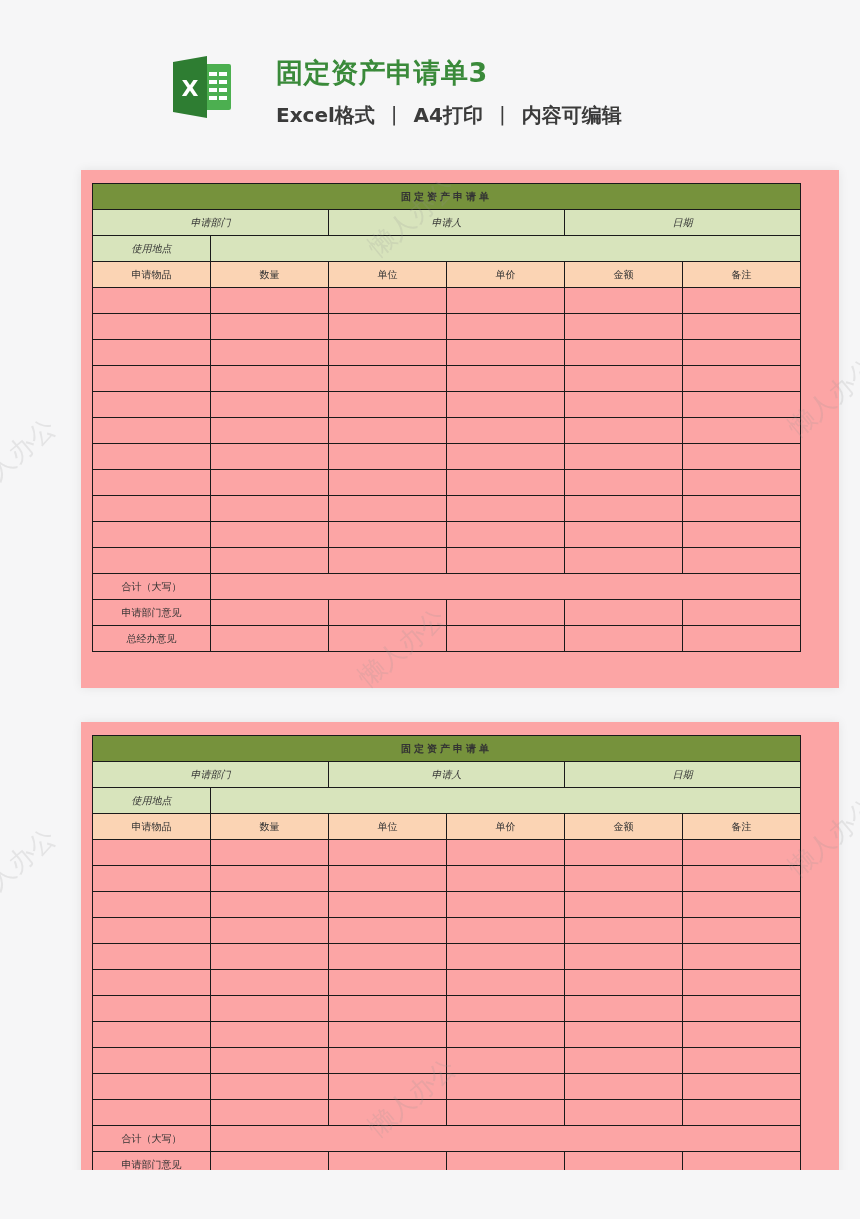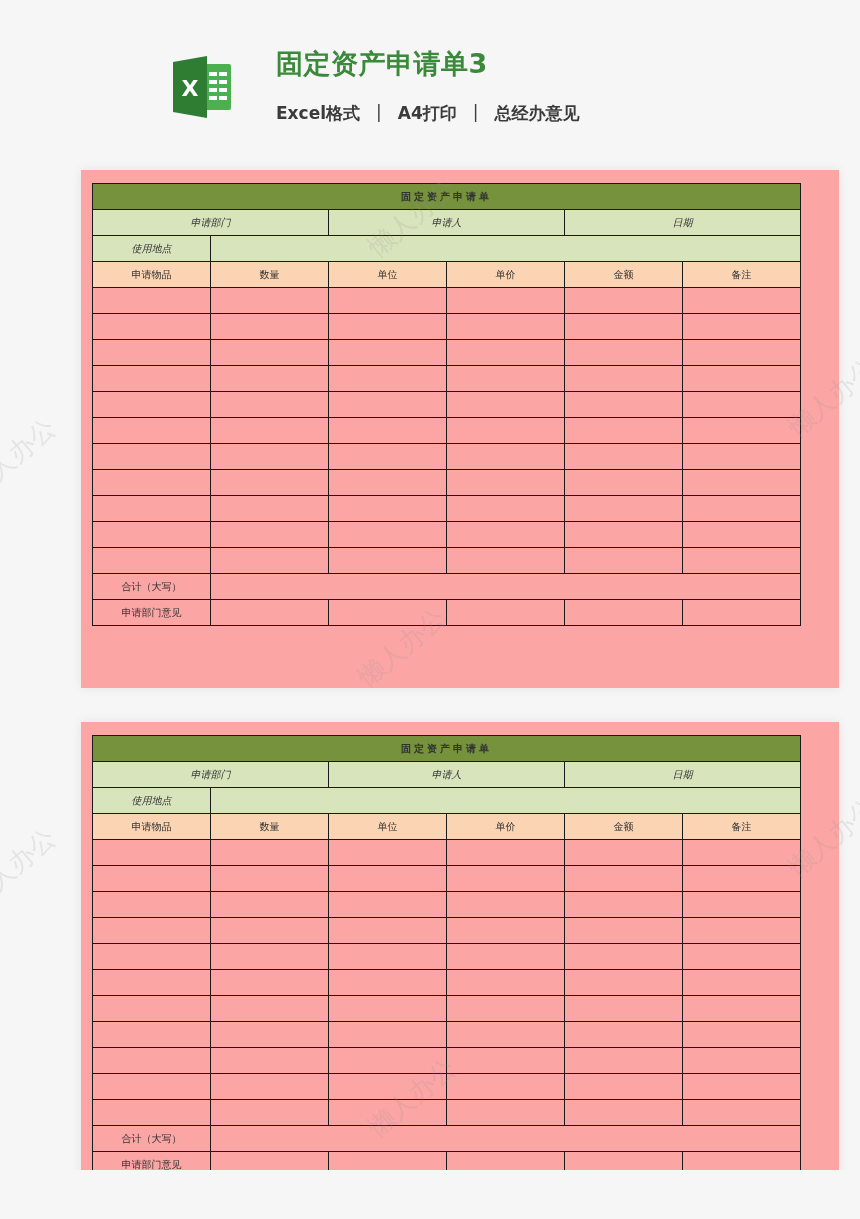--- a/index.html
+++ b/index.html
@@ -1,22 +1,22 @@
 <!DOCTYPE html>
 <html><head>
 <meta charset="utf-8">
 <style>
   * { box-sizing: border-box; margin: 0; padding: 0; }
   html, body { width: 860px; height: 1219px; overflow: hidden; }
   body { background: #f6f6f7; font-family: "DejaVu Sans", sans-serif; position: relative; }
 
   .header { position: absolute; left: 0; top: 0; width: 860px; height: 160px; }
   .logo { position: absolute; left: 171px; top: 56px; width: 62px; height: 62px; }
-  .title { position: absolute; left: 276px; top: 46px; font-size: 27px; font-weight: bold; color: #3a8a3a; letter-spacing: 0.5px; }
-  .subtitle { position: absolute; left: 276px; top: 102px; font-size: 17px; font-weight: bold; color: #3b3b3b; display: flex; gap: 0; white-space: pre; }
+  .title { position: absolute; left: 276px; top: 55px; font-size: 27px; font-weight: bold; color: #3a8a3a; letter-spacing: 0.5px; }
+  .subtitle { position: absolute; left: 276px; top: 102px; font-size: 20px; font-weight: bold; color: #3b3b3b; display: flex; gap: 0; white-space: pre; }
   .subtitle .sep { margin: 0 16px; font-weight: normal; }
 
   .card { position: absolute; left: 81px; width: 758px; background: #fca5a5; box-shadow: 0 0 10px rgba(0,0,0,0.08); }
   .card1 { top: 170px; height: 518px; }
   .card2 { top: 722px; height: 520px; }
 
   table.form { position: absolute; left: 11px; top: 13px; width: 709px; border-collapse: collapse; table-layout: fixed; font-family: "DejaVu Serif", serif; }
   table.form td { border: 1.3px solid #1a1a1a; height: 26px; font-size: 10px; color: #333; text-align: center; vertical-align: middle; padding: 0; }
   .t-title td { background: #76923c; height: 26px; font-size: 17px; font-weight: bold; color: #111; letter-spacing: 3px; }
   .lg { background: #d8e4bc; font-style: italic; }
@@ -42,21 +42,21 @@
     </g>
     <polygon points="2,6 36,0 36,62 2,56" fill="#2e7d32"></polygon>
     <text x="19" y="40" font-family="DejaVu Sans, sans-serif" font-size="22" font-weight="bold" fill="#fff" text-anchor="middle">X</text>
   </svg>
   <div class="title">固定资产申请单3</div>
   <div class="subtitle">
     <span>Excel格式</span>
     <span class="sep">|</span>
     <span>A4打印</span>
     <span class="sep">|</span>
-    <span>总经办意见</span>
+    <span>内容可编辑</span>
   </div>
 </div>
 
 <div class="card card1">
   <table class="form">
     <colgroup>
         <col>
         <col>
         <col>
         <col>
@@ -175,20 +175,28 @@
           <td></td>
         </tr>
       </tbody>
     <tbody>
         <tr>
       <td>合计（大写）</td>
       <td colspan="5"></td>
     </tr>
     <tr>
       <td>申请部门意见</td>
+      <td></td>
+          <td></td>
+          <td></td>
+          <td></td>
+          <td></td>
+    </tr>
+    <tr>
+      <td>总经办意见</td>
       <td></td>
           <td></td>
           <td></td>
           <td></td>
           <td></td>
     </tr>
   </tbody>
     </table>
 </div>
 

